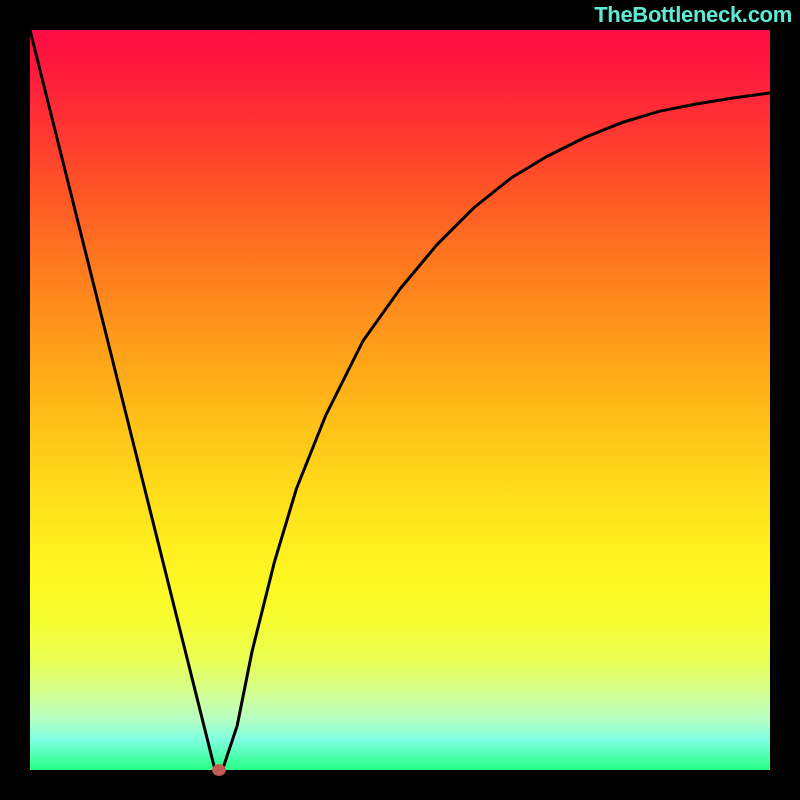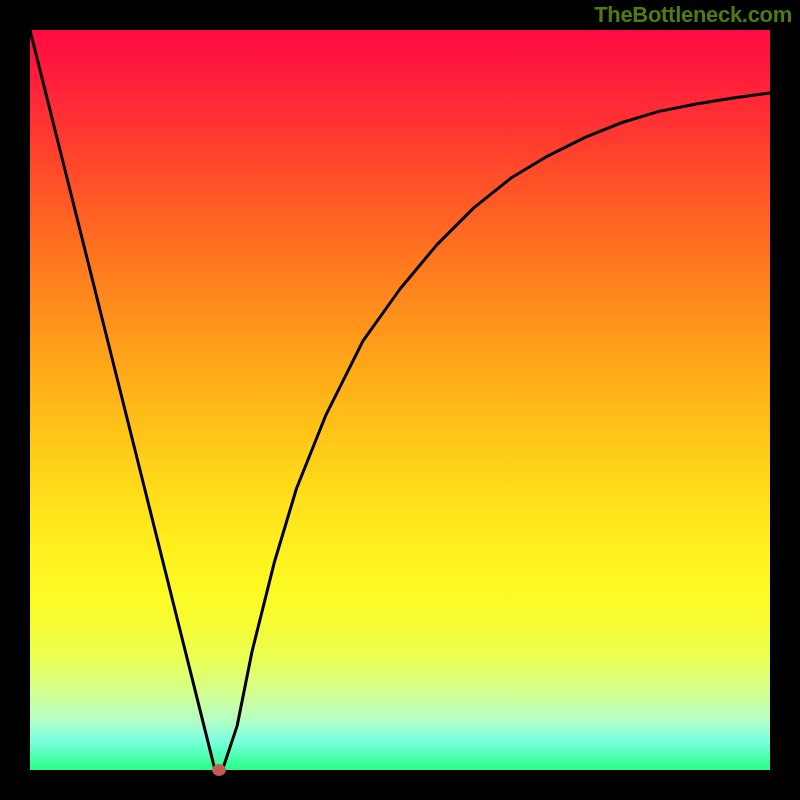--- a/index.html
+++ b/index.html
@@ -7,21 +7,21 @@
   .frame {
     position: relative;
     width: 800px;
     height: 800px;
     background: #000;
   }
   .watermark {
     position: absolute;
     top: 2px;
     right: 8px;
-    color: #4d7c0f;
+    color: #5eead4;
     font-size: 22px;
     font-weight: 600;
     letter-spacing: -0.3px;
     z-index: 3;
   }
   .plot {
     position: absolute;
     left: 30px;
     top: 30px;
     width: 740px;

